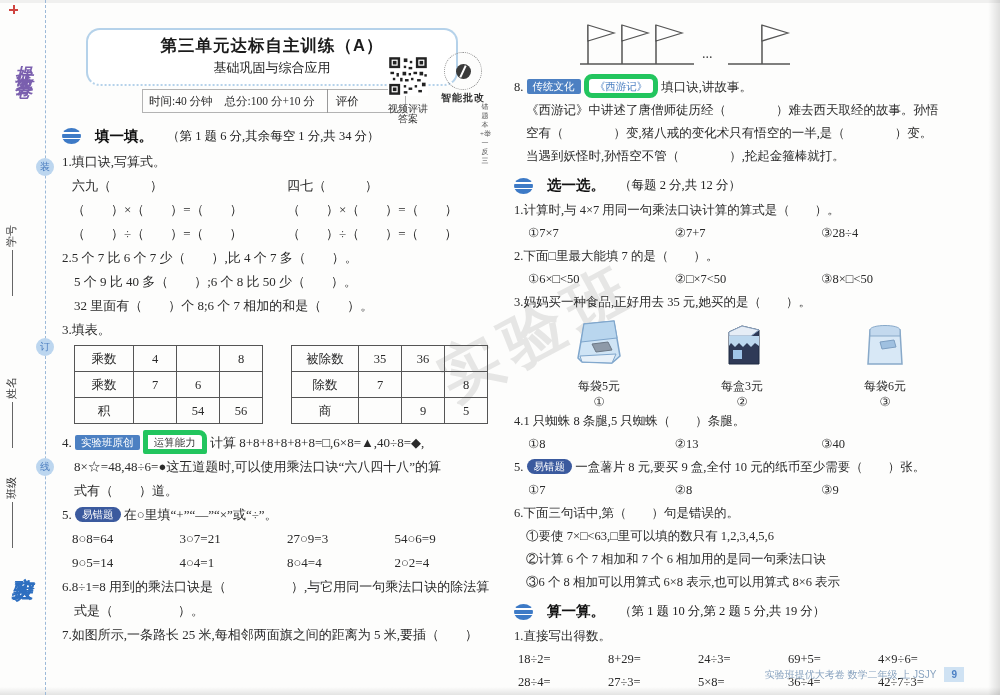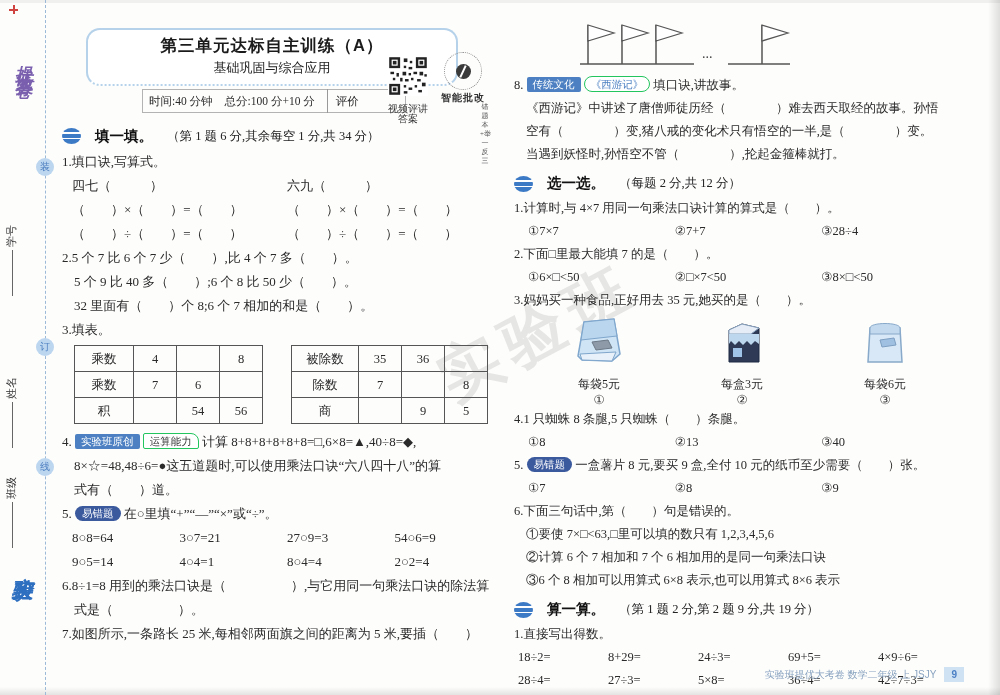--- a/index.html
+++ b/index.html
@@ -74,21 +74,21 @@
   
   .sec-head{display:flex;align-items:center;gap:14px;margin:6px 0 2px;white-space:nowrap;}
   .sec-icon{width:19px;height:16px;border-radius:50%;flex:0 0 auto;
     background:linear-gradient(#3d7ac6 0 28%,#fff 28% 38%,#3d7ac6 38% 60%,#fff 60% 70%,#3d7ac6 70% 100%);}
   .sec-title{font-family:"Liberation Sans",sans-serif;font-weight:bold;font-size:14.5px;color:#111;}
   .sec-note{font-size:12.5px;color:#222;}
 
   
   .tag-blue{display:inline-block;background:#4c80c2;color:#fff;font-size:10.5px;line-height:15px;
     padding:0 6px;border-radius:2px;font-family:"Liberation Sans",sans-serif;vertical-align:1px;}
-  .tag-outline{display:inline-block;border:1px solid #22c55e;color:#333;font-size:10.5px;line-height:14px;
+  .tag-outline{display:inline-block;border:5px solid #22c55e;color:#333;font-size:10.5px;line-height:14px;
     padding:0 6px;border-radius:2px 8px 2px 2px;background:#fff;font-family:"Liberation Sans",sans-serif;vertical-align:1px;}
   .tag-outline.blue-text{color:#4c80c2;border-radius:8px;}
   .tag-dark{display:inline-block;background:#3b5a9e;color:#fff;font-size:10.5px;line-height:15px;
     padding:0 7px;border-radius:8px;font-family:"Liberation Sans",sans-serif;vertical-align:1px;}
 
   
   .tables-row{display:flex;gap:28px;padding-left:12px;margin:3px 0 6px;}
   table.fill-table{border-collapse:collapse;}
   table.fill-table td{border:1px solid #555;height:25px;text-align:center;font-size:12.5px;
     padding:0;min-width:42px;}
@@ -210,22 +210,22 @@
   </div>
 
   <div class="sec-head">
     <span class="sec-icon"></span>
     <span class="sec-title">填一填。</span>
     <span class="sec-note">（第 1 题 6 分,其余每空 1 分,共 34 分）</span>
   </div>
 
   <div class="qline">1.填口诀,写算式。</div>
   <div class="row4 indent">
+    <span>六九（　　　）</span>
     <span>四七（　　　）</span>
-    <span>六九（　　　）</span>
   </div>
   <div class="row4 indent">
     <span>（　　）×（　　）=（　　）</span>
     <span>（　　）×（　　）=（　　）</span>
   </div>
   <div class="row4 indent">
     <span>（　　）÷（　　）=（　　）</span>
     <span>（　　）÷（　　）=（　　）</span>
   </div>
 
@@ -418,21 +418,21 @@
   </div>
 
   <div class="qline">6.下面三句话中,第（　　）句是错误的。</div>
   <div class="qline indent">①要使 7×□&lt;63,□里可以填的数只有 1,2,3,4,5,6</div>
   <div class="qline indent">②计算 6 个 7 相加和 7 个 6 相加用的是同一句乘法口诀</div>
   <div class="qline indent">③6 个 8 相加可以用算式 6×8 表示,也可以用算式 8×6 表示</div>
 
   <div class="sec-head">
     <span class="sec-icon"></span>
     <span class="sec-title">算一算。</span>
-    <span class="sec-note">（第 1 题 2 分,第 2 题 9 分,共 19 分）</span>
+    <span class="sec-note">（第 1 题 10 分,第 2 题 5 分,共 19 分）</span>
   </div>
 
   <div class="qline">1.直接写出得数。</div>
   <div class="row5">
     <span>18÷2=</span>
     <span>8+29=</span>
     <span>24÷3=</span>
     <span>69+5=</span>
     <span>4×9÷6=</span>
   </div>

